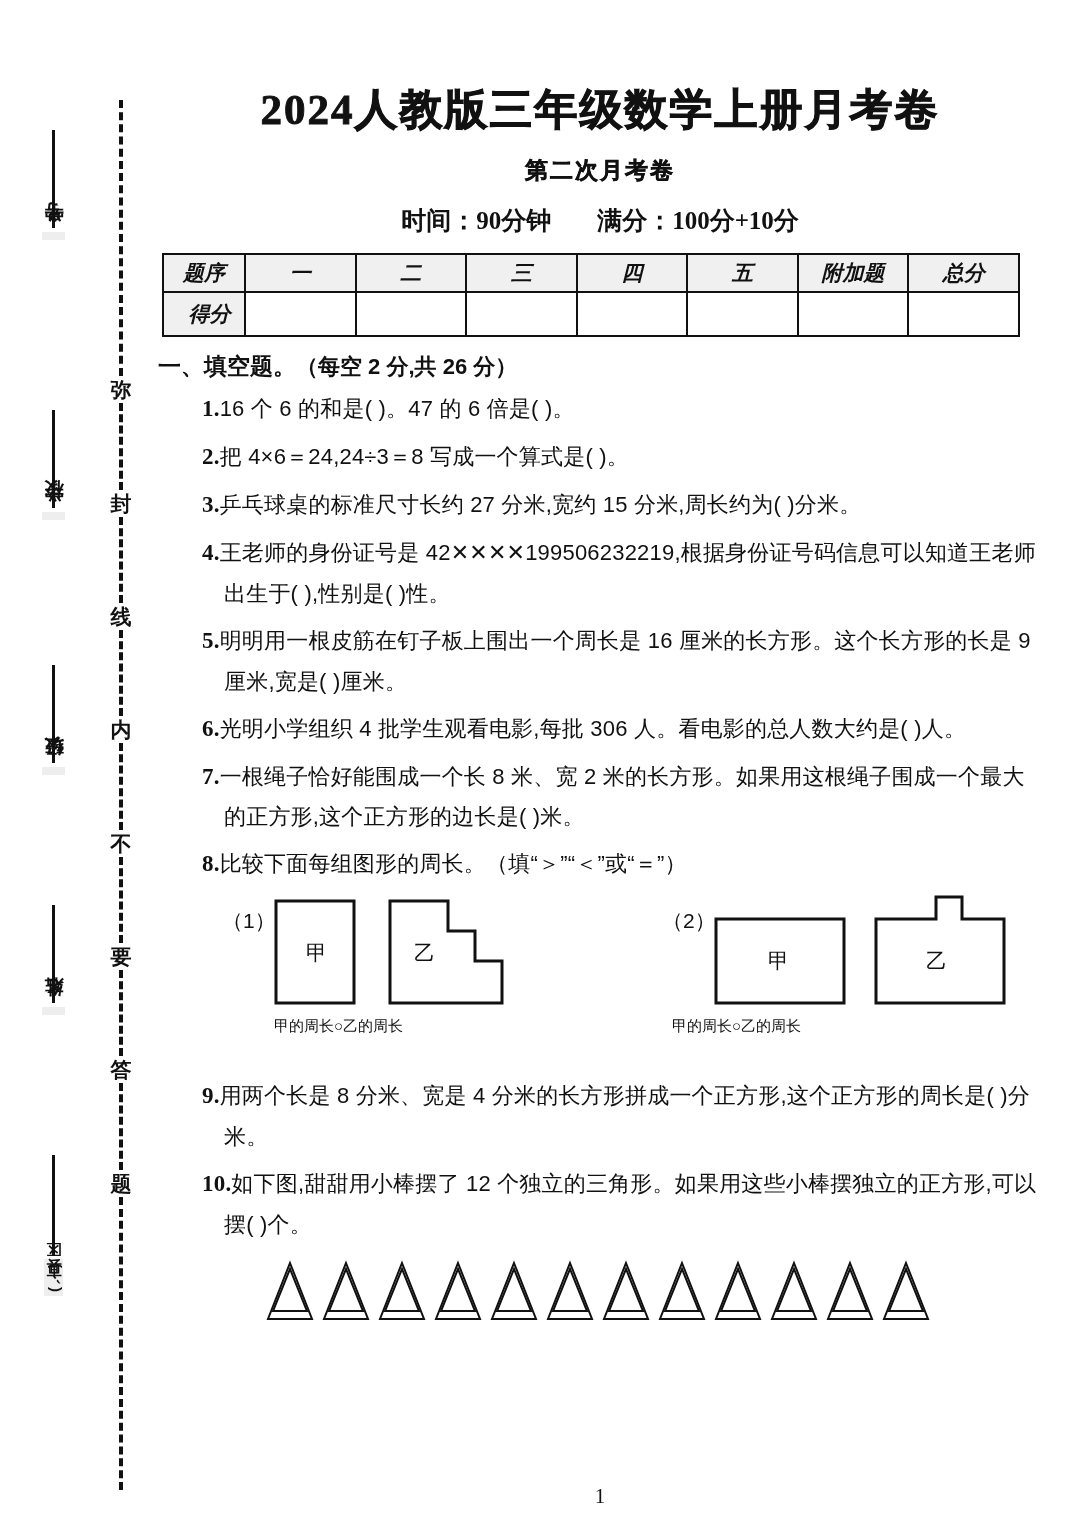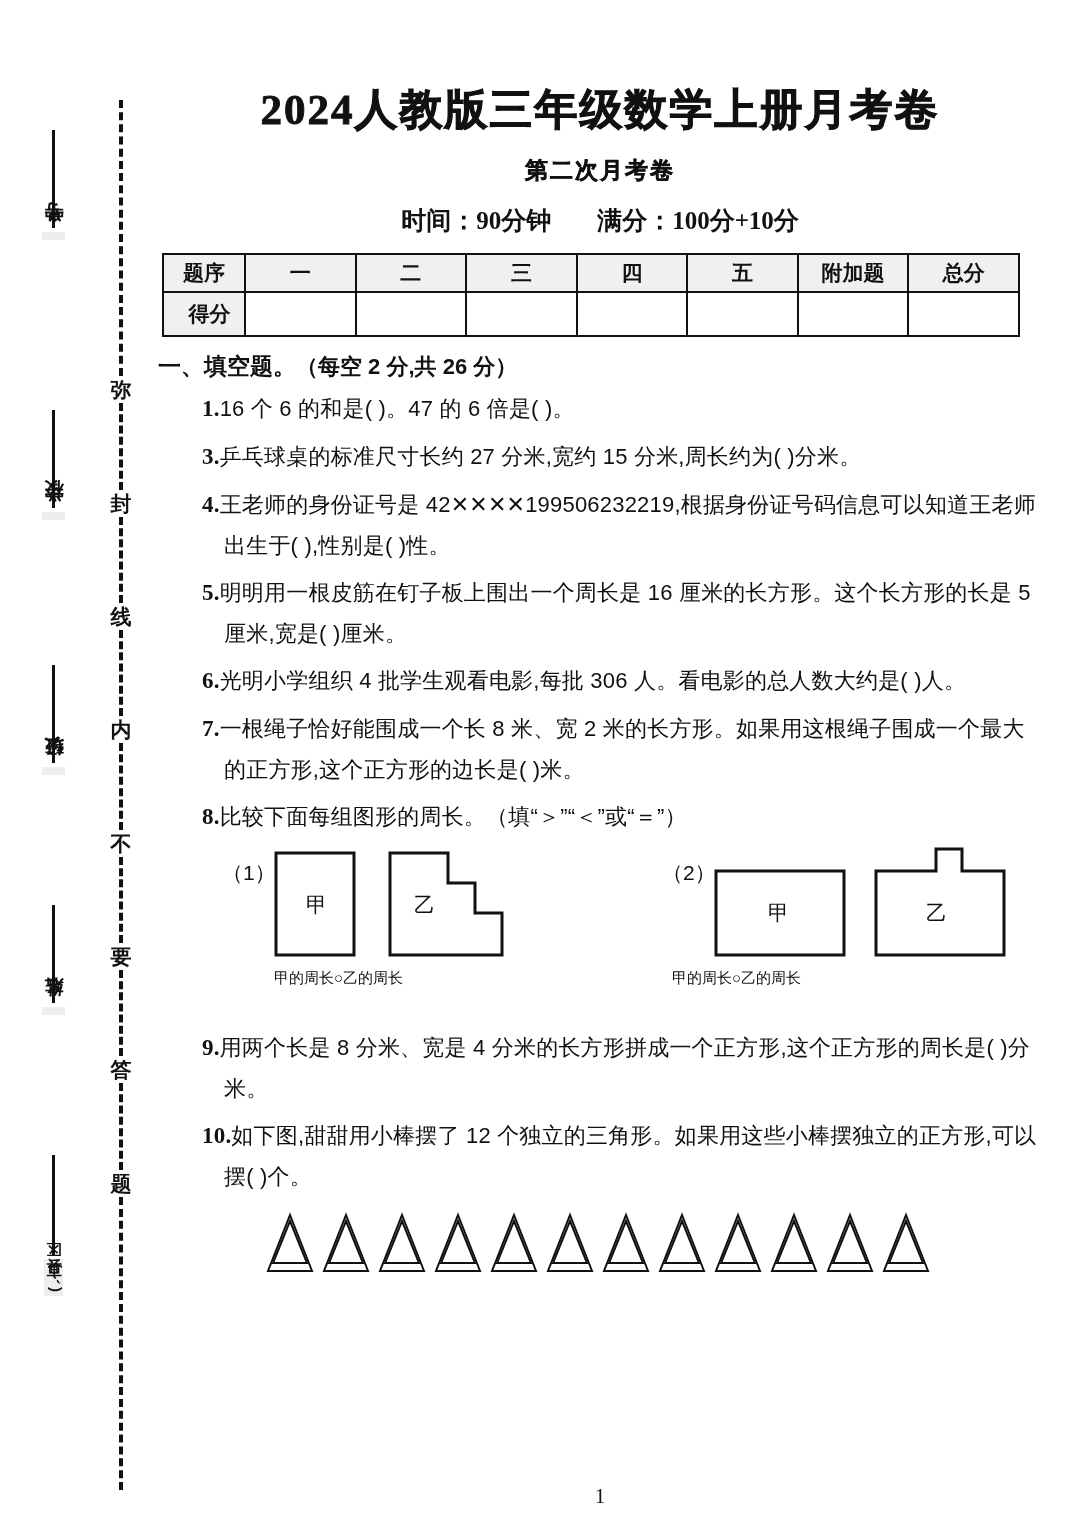--- a/index.html
+++ b/index.html
@@ -122,20 +122,21 @@
     margin-top: 18px;
   }
   .title-meta .gap { display: inline-block; width: 46px; }
 
   
   table.score-table {
     width: 858px;
     margin: 16px 0 0 2px;
     border-collapse: collapse;
     table-layout: fixed;
+    font-style: italic;
   }
   table.score-table td {
     border: 2px solid #111;
     height: 34px;
     text-align: center;
     vertical-align: middle;
     font-family: "Liberation Sans", "DejaVu Sans", sans-serif;
     font-weight: bold;
     font-size: 21px;
   }
@@ -312,31 +313,34 @@
     </table>
 
   <div class="section-head">
     <span>一、填空题。</span><span class="pts">（每空 2 分,共 26 分）</span>
   </div>
 
   <div class="q">
     <span class="num">1.</span><span>16 个 6 的和是(        )。47 的 6 倍是(        )。</span>
   </div>
 
+  <div class="q">
+    <span class="num">2.</span><span>把 4×6＝24,24÷3＝8 写成一个算式是(                    )。</span>
+  </div>
 
   <div class="q">
     <span class="num">3.</span><span>乒乓球桌的标准尺寸长约 27 分米,宽约 15 分米,周长约为(       )分米。</span>
   </div>
 
   <div class="q">
     <span class="num">4.</span><span>王老师的身份证号是 42✕✕✕✕199506232219,根据身份证号码信息可以知道王老师出生于(                    ),性别是(       )性。</span>
   </div>
 
   <div class="q">
-    <span class="num">5.</span><span>明明用一根皮筋在钉子板上围出一个周长是 16 厘米的长方形。这个长方形的长是 5 厘米,宽是(      )厘米。</span>
+    <span class="num">5.</span><span>明明用一根皮筋在钉子板上围出一个周长是 16 厘米的长方形。这个长方形的长是 9 厘米,宽是(      )厘米。</span>
   </div>
 
   <div class="q">
     <span class="num">6.</span><span>光明小学组织 4 批学生观看电影,每批 306 人。看电影的总人数大约是(        )人。</span>
   </div>
 
   <div class="q">
     <span class="num">7.</span><span>一根绳子恰好能围成一个长 8 米、宽 2 米的长方形。如果用这根绳子围成一个最大的正方形,这个正方形的边长是(      )米。</span>
   </div>
 

